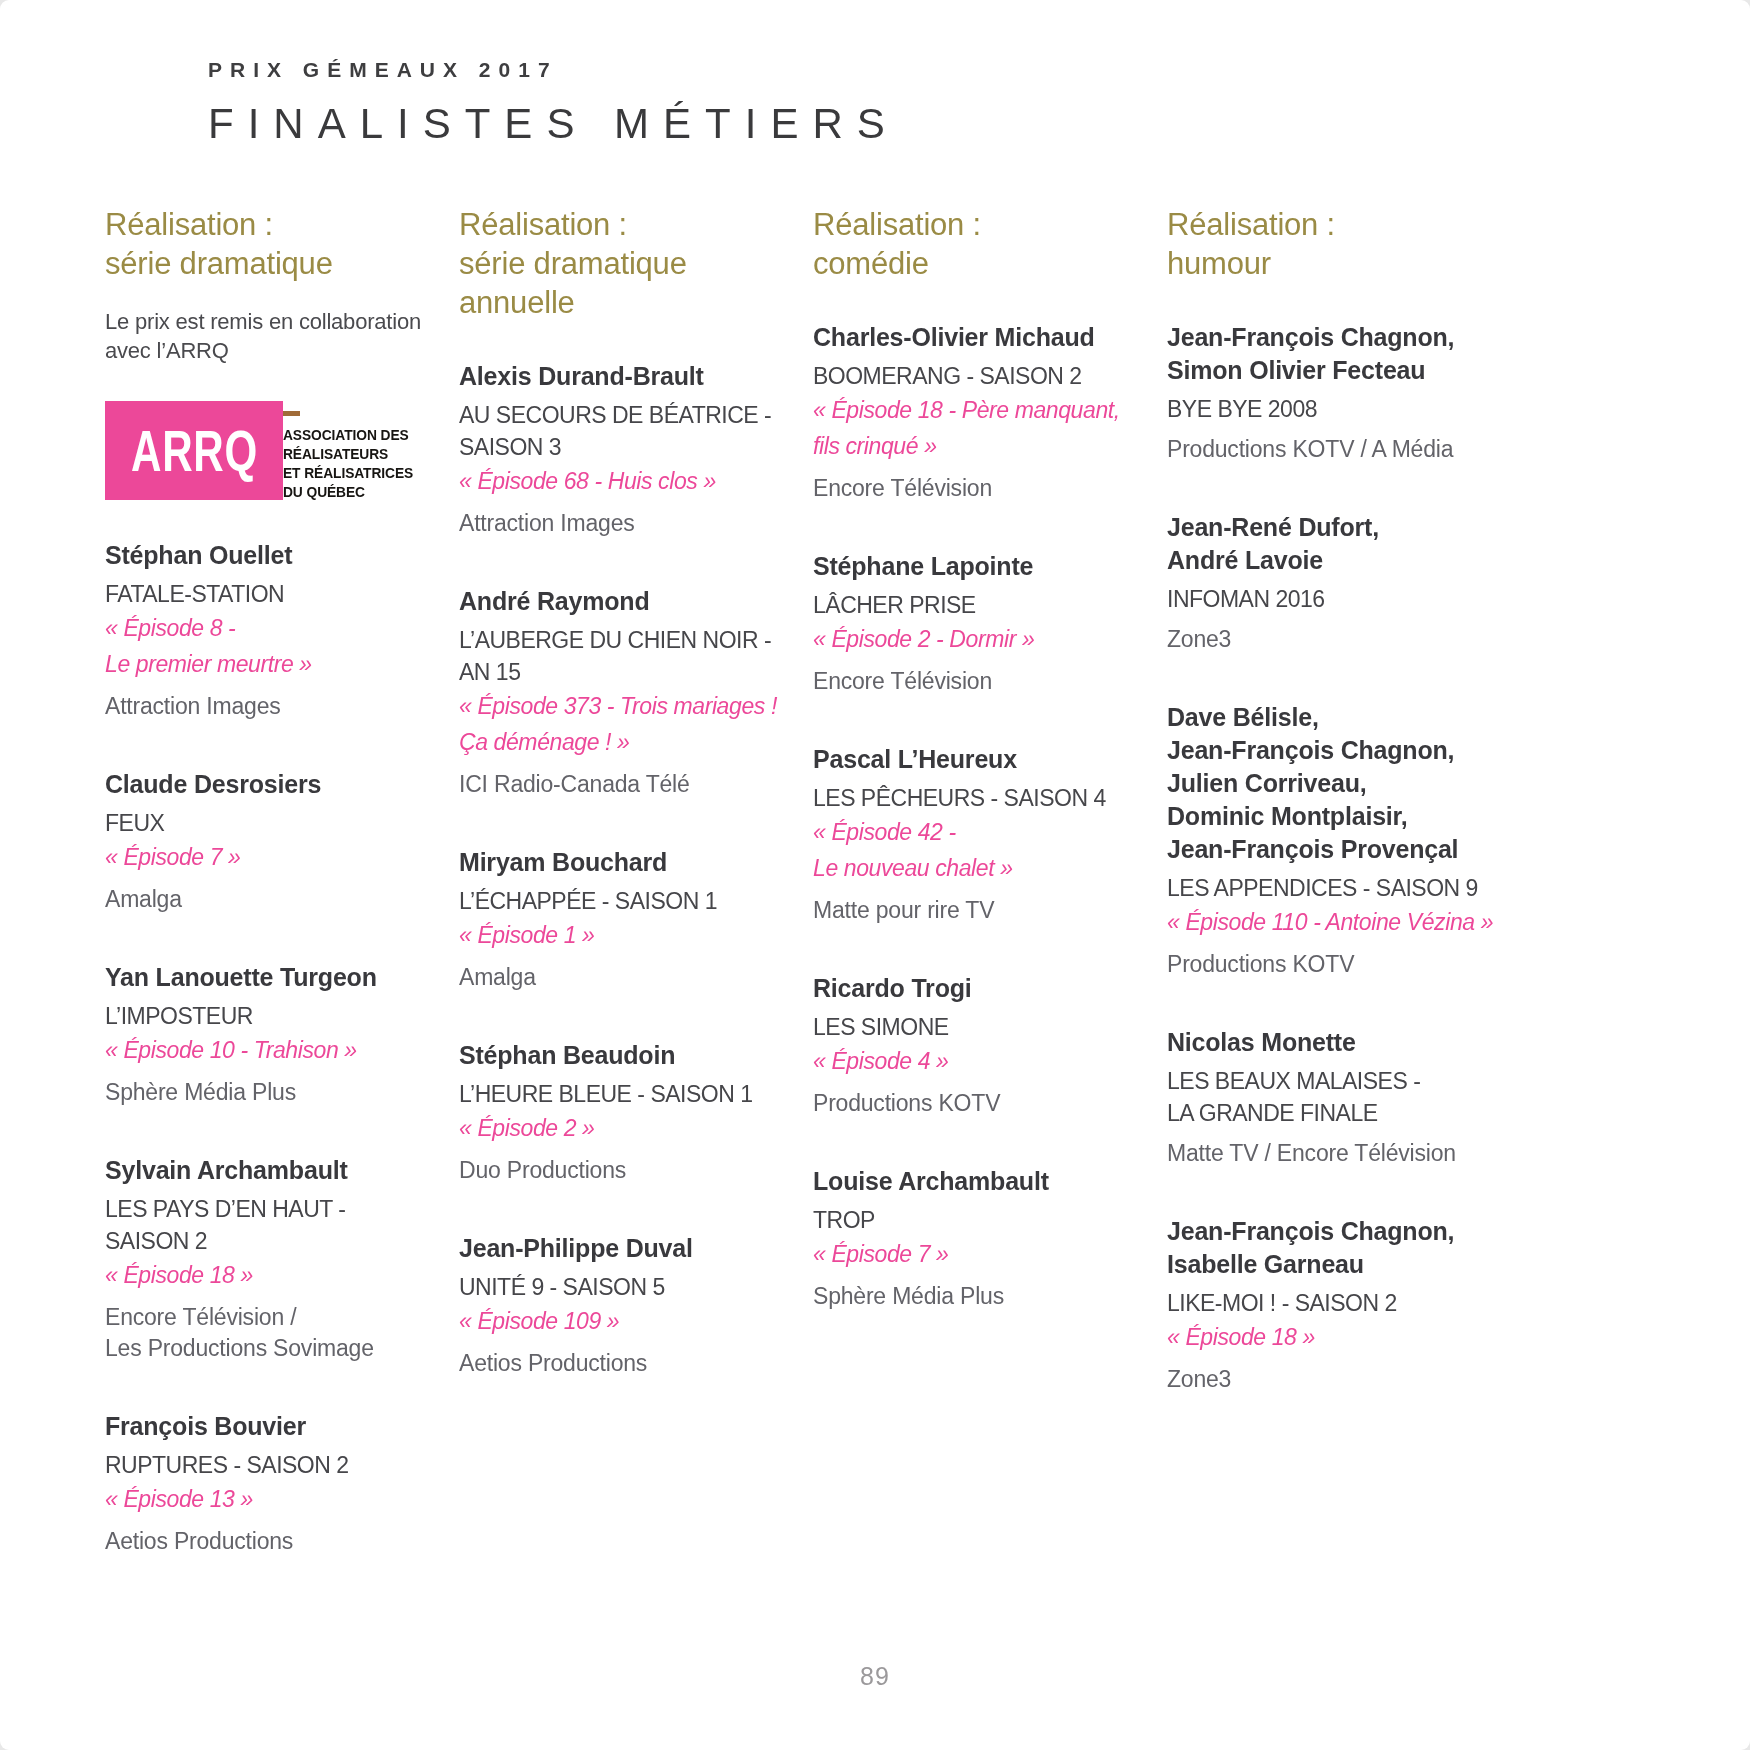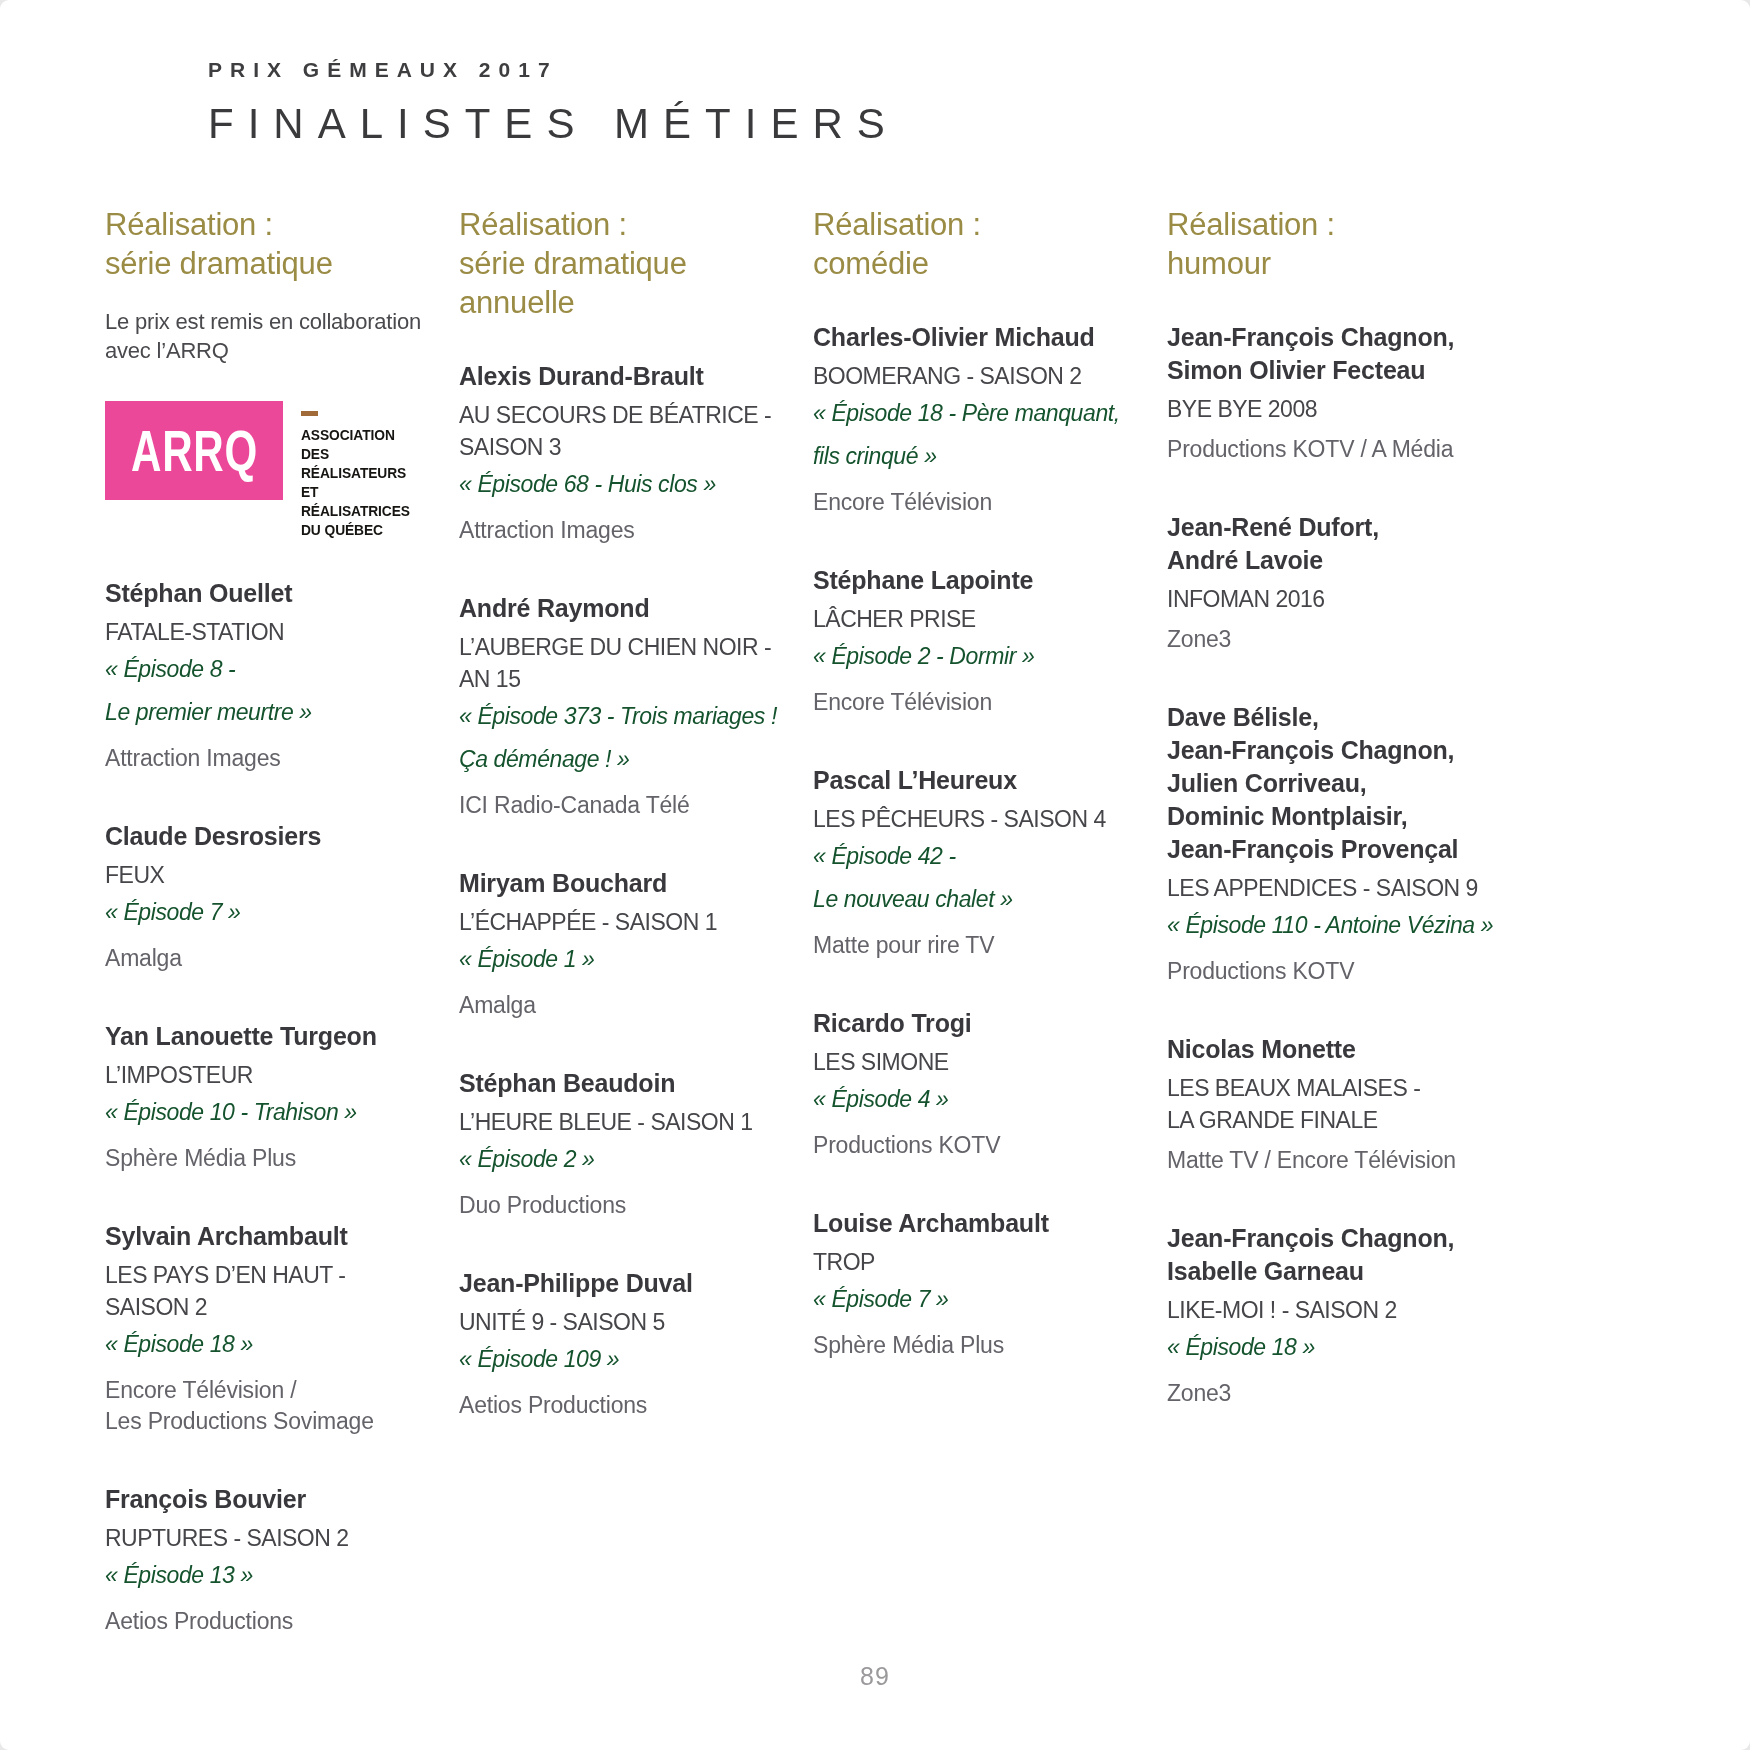--- a/index.html
+++ b/index.html
@@ -44,22 +44,22 @@
     color:#39393d;letter-spacing:-0.2px;
     white-space:pre-line;
   }
   .show{
     margin-top:6px;
     font-size:23px;line-height:32px;
     color:#46464a;letter-spacing:-0.5px;
     white-space:pre-line;
   }
   .episode{
-    font-size:23px;line-height:43px;font-style:italic;
-    color:#14532d;letter-spacing:-0.4px;
+    font-size:23px;line-height:36px;font-style:italic;
+    color:#ec4899;letter-spacing:-0.4px;
     white-space:pre-line;
   }
   .producer{
     margin-top:9px;
     font-size:23px;line-height:31px;
     color:#636369;letter-spacing:-0.2px;
     white-space:pre-line;
   }
   
   .award-note{
@@ -75,21 +75,21 @@
   .arrq-logo{
     width:178px;height:99px;flex:0 0 178px;
     background:#ec4899;
     display:flex;align-items:center;justify-content:center;
   }
   .arrq-logo span{
     color:#ffffff;font-weight:bold;font-size:54px;letter-spacing:1px;
     transform:scale(0.78,1.05);transform-origin:center;
     white-space:nowrap;
   }
-  .arrq-caption-wrap{margin-left:18px;padding-top:10px;}
+  .arrq-caption-wrap{padding-top:10px;}
   .arrq-dash{width:17px;height:5px;background:#a06b38;margin-bottom:9px;}
   .arrq-caption{
     font-size:15px;line-height:19px;font-weight:bold;
     color:#171512;letter-spacing:-0.1px;
     transform:scaleX(0.92);transform-origin:0 0;
     white-space:pre-line;
   }
   
   .page-number{
     position:absolute;left:0;right:0;top:1662px;

